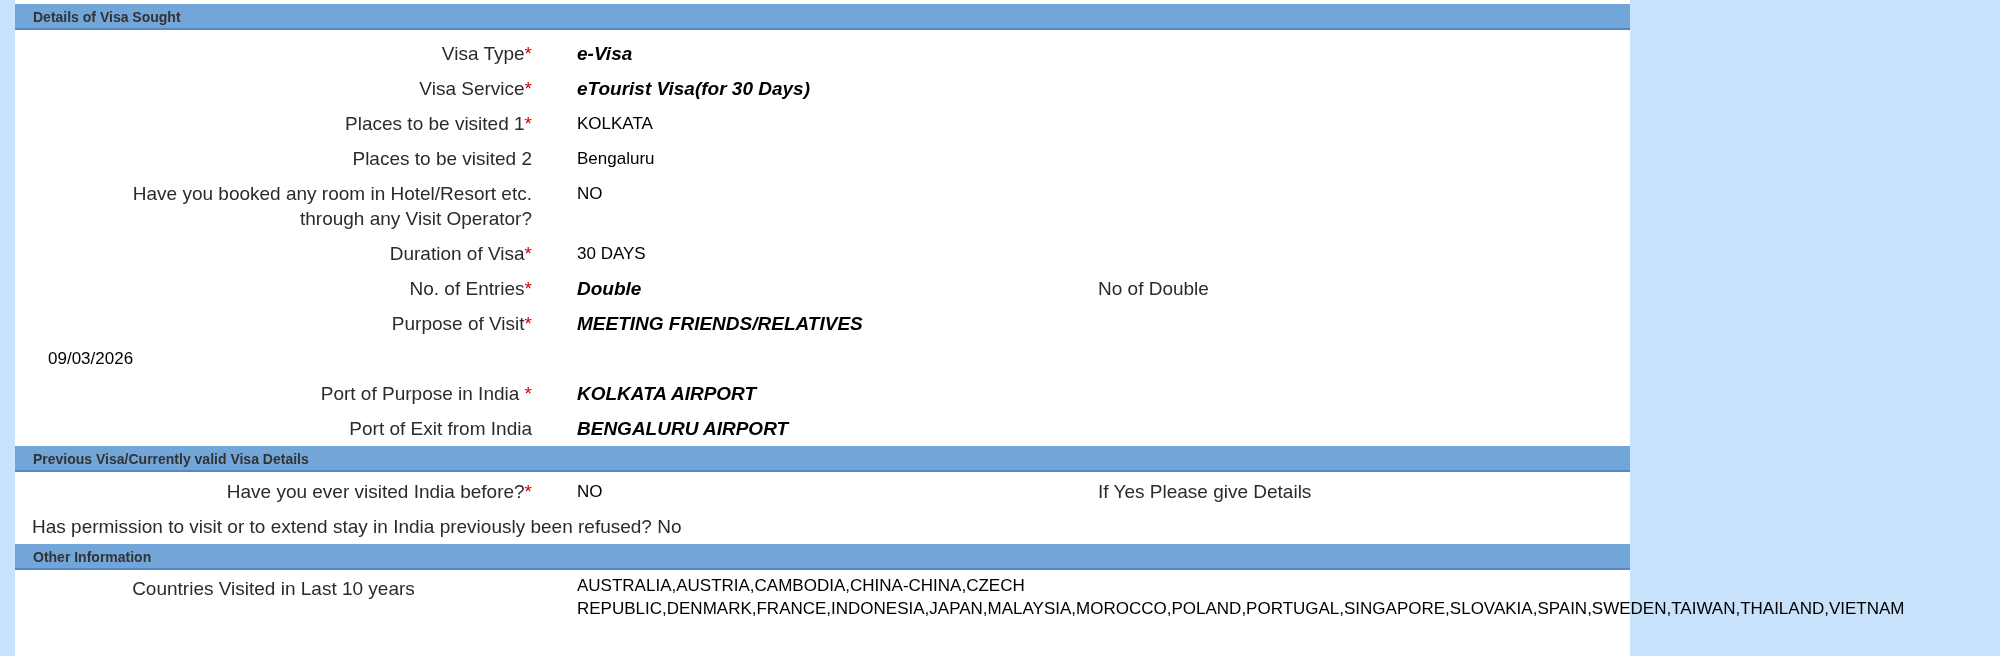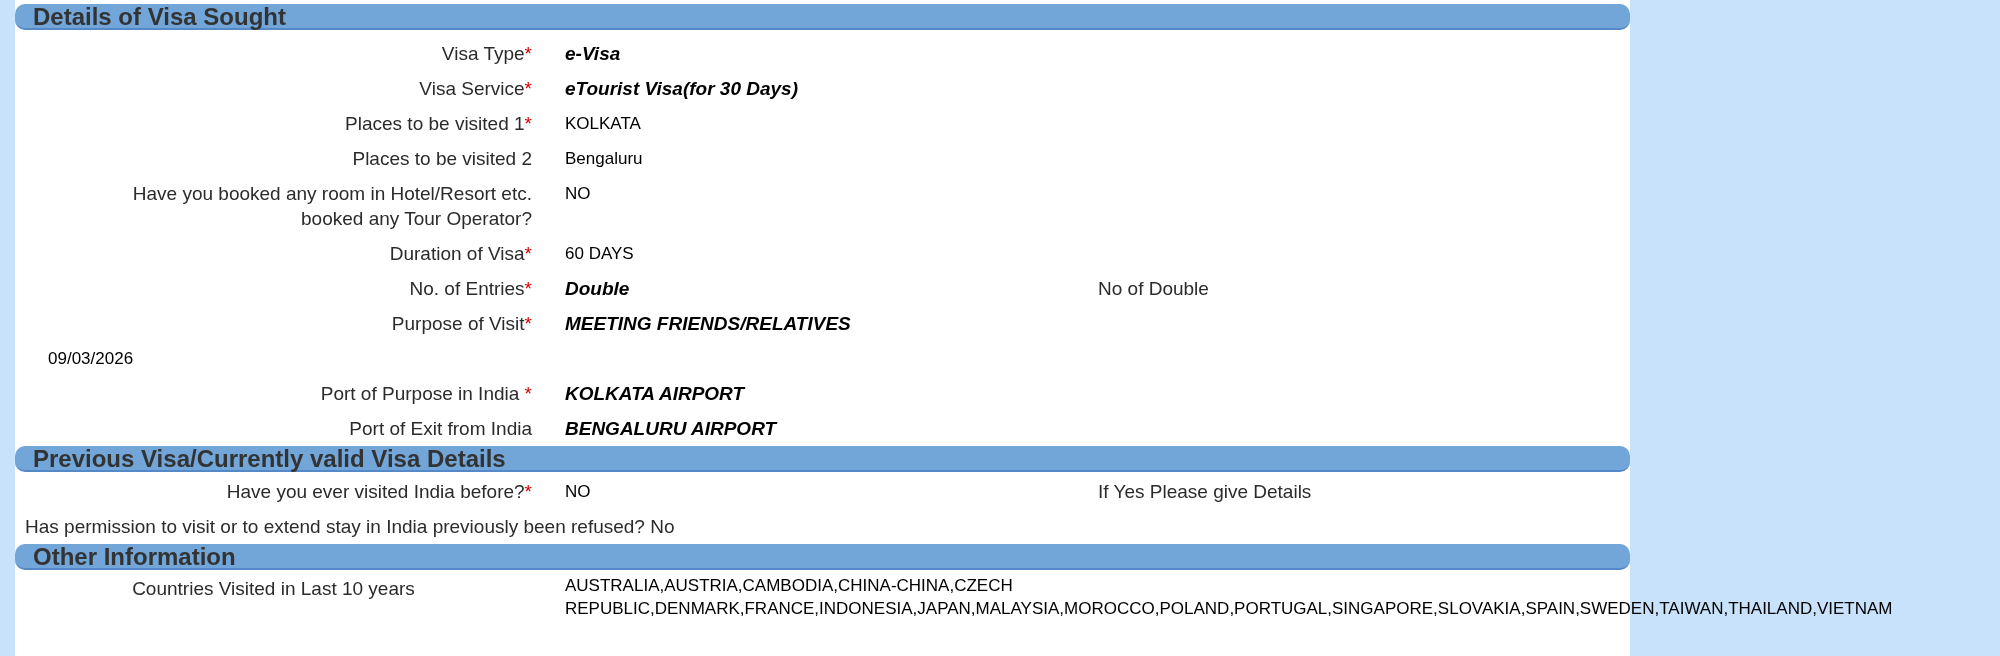--- a/index.html
+++ b/index.html
@@ -15,34 +15,34 @@
     left: 15px; top: 0;
     width: 1615px; height: 656px;
     background: #ffffff;
   }
   .bar {
     height: 26px;
     line-height: 26px;
     padding-left: 18px;
     background: #72a5d8;
     border-bottom: 2px solid #5488c7;
-    font-size: 24px;
+    font-size: 14px;
     font-weight: bold;
     color: #333333;
-    border-radius: 10px;
   }
   .bar-first { margin-top: 4px; }
   .bar-mid { margin-top: 0; }
   .rows-1 { padding-top: 6px; }
   .rows-2 { padding-top: 2px; }
   .row {
     position: relative;
     display: flex;
     height: 35px;
     line-height: 35px;
+    gap: 12px;
   }
   .lbl {
     width: 517px;
     text-align: right;
     font-size: 19px;
     color: #2b2b2b;
     flex: 0 0 auto;
   }
   .star { color: #d40000; }
   .val {
@@ -62,21 +62,21 @@
   }
   .row-2line {
     height: 60px;
     line-height: 25px;
     padding-top: 5px;
     align-items: flex-start;
   }
   .row-2line .lbl span { display: block; }
   .row-fullline {
     display: block;
-    padding-left: 10px;
+    padding-left: 17px;
     font-size: 19px;
   }
   .row-countries {
     margin-top: 4px;
     display: flex;
     align-items: flex-start;
     height: auto;
     line-height: 23px;
   }
   .row-countries .lbl { padding-top: 3px; text-align: center; }
@@ -113,28 +113,28 @@
     </div>
 
     <div class="row">
       <div class="lbl"><span>Places to be visited 2</span></div>
       <div class="val">Bengaluru</div>
     </div>
 
     <div class="row row-2line">
       <div class="lbl">
           <span>Have you booked any room in Hotel/Resort etc.</span>
-          <span>booked any Tour Operator?</span>
+          <span>through any Visit Operator?</span>
         </div>
       <div class="val">NO</div>
     </div>
 
     <div class="row">
       <div class="lbl"><span>Duration of Visa</span><span class="star">*</span></div>
-      <div class="val">60 DAYS</div>
+      <div class="val">30 DAYS</div>
     </div>
 
     <div class="row">
       <div class="lbl"><span>No. of Entries</span><span class="star">*</span></div>
       <div class="val b">Double</div>
       <div class="note">No of Double</div>
     </div>
 
     <div class="row">
       <div class="lbl"><span>Purpose of Visit</span><span class="star">*</span></div>

